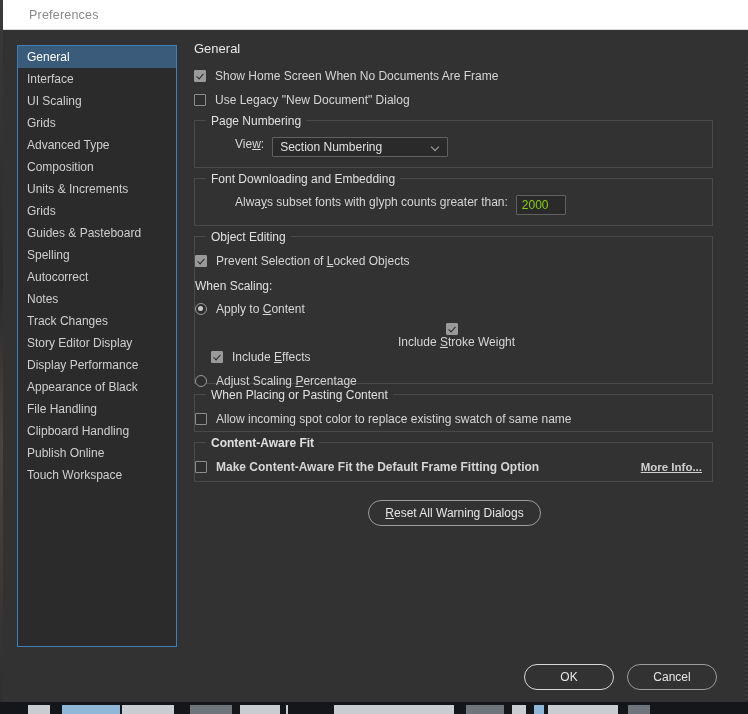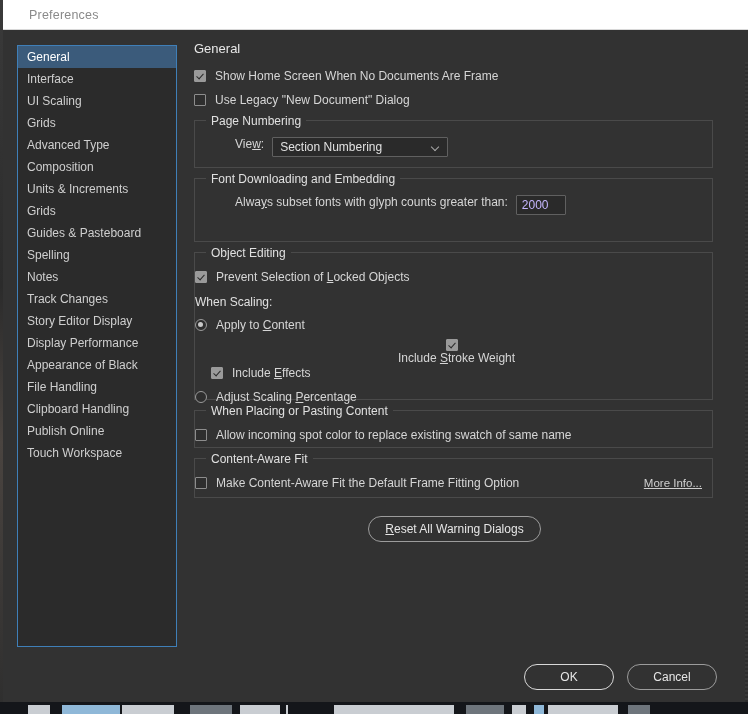--- a/index.html
+++ b/index.html
@@ -221,21 +221,21 @@
     transform: rotate(45deg);
   }
 
   .textinput {
     width: 50px;
     height: 20px;
     background: #2a2a2a;
     border: 1px solid #606060;
     box-sizing: border-box;
     font-size: 12px;
-    color: #c4b5fd;
+    color: #84cc16;
     padding: 0 5px;
     font-family: "Liberation Sans", sans-serif;
     border-radius: 1px;
     outline: none;
   }
 
   
   .btn {
     display: inline-flex;
     align-items: center;
@@ -306,20 +306,21 @@
       <div class="side-item selected"><span>General</span></div>
       <div class="side-item"><span>Interface</span></div>
       <div class="side-item"><span>UI Scaling</span></div>
       <div class="side-item"><span>Grids</span></div>
       <div class="side-item"><span>Advanced Type</span></div>
       <div class="side-item"><span>Composition</span></div>
       <div class="side-item"><span>Units &amp; Increments</span></div>
       <div class="side-item"><span>Grids</span></div>
       <div class="side-item"><span>Guides &amp; Pasteboard</span></div>
       <div class="side-item"><span>Spelling</span></div>
+      <div class="side-item"><span>Autocorrect</span></div>
       <div class="side-item"><span>Notes</span></div>
       <div class="side-item"><span>Track Changes</span></div>
       <div class="side-item"><span>Story Editor Display</span></div>
       <div class="side-item"><span>Display Performance</span></div>
       <div class="side-item"><span>Appearance of Black</span></div>
       <div class="side-item"><span>File Handling</span></div>
       <div class="side-item"><span>Clipboard Handling</span></div>
       <div class="side-item"><span>Publish Online</span></div>
       <div class="side-item"><span>Touch Workspace</span></div>
     </div>
@@ -342,21 +343,21 @@
         <span class="legend">Page Numbering</span>
         <div class="field-row" style="margin-left:40px;margin-top:2px;">
           <span class="field-label">Vie<span class="u">w</span>:</span>
           <div class="dropdown">
             <span>Section Numbering</span>
             <span class="chevron"></span>
           </div>
         </div>
       </div>
 
-      <div class="group" style="height:64px;">
+      <div class="group" style="height:48px;">
         <span class="legend">Font Downloading and Embedding</span>
         <div class="field-row" style="margin-left:40px;margin-top:2px;">
           <span class="field-label">Alwa<span class="u">y</span>s subset fonts with glyph counts greater than:</span>
           <input class="textinput" type="text" value="2000" style="">
         </div>
       </div>
 
       <div class="group" style="height:148px;">
         <span class="legend">Object Editing</span>
 
@@ -389,21 +390,21 @@
       </div>
 
       <div class="group" style="height:38px;">
         <span class="legend">When Placing or Pasting Content</span>
         <div class="row" style="margin-left:0;">
           <span class="cb"></span>
           <span class="row-label">Allow incoming spot color to replace existing swatch of same name</span>
         </div>
       </div>
 
-      <div class="group" style="height:40px;">
+      <div class="group" style="height:40px;font-weight:bold;">
         <span class="legend">Content-Aware Fit</span>
         <div class="row" style="margin-left:0;justify-content:space-between;">
           <span style="display:flex;align-items:center;">
             <span class="cb"></span>
             <span class="row-label">Make Content-Aware Fit the Default Frame Fitting Option</span>
           </span>
           <span class="link">More Info...</span>
         </div>
       </div>
 

